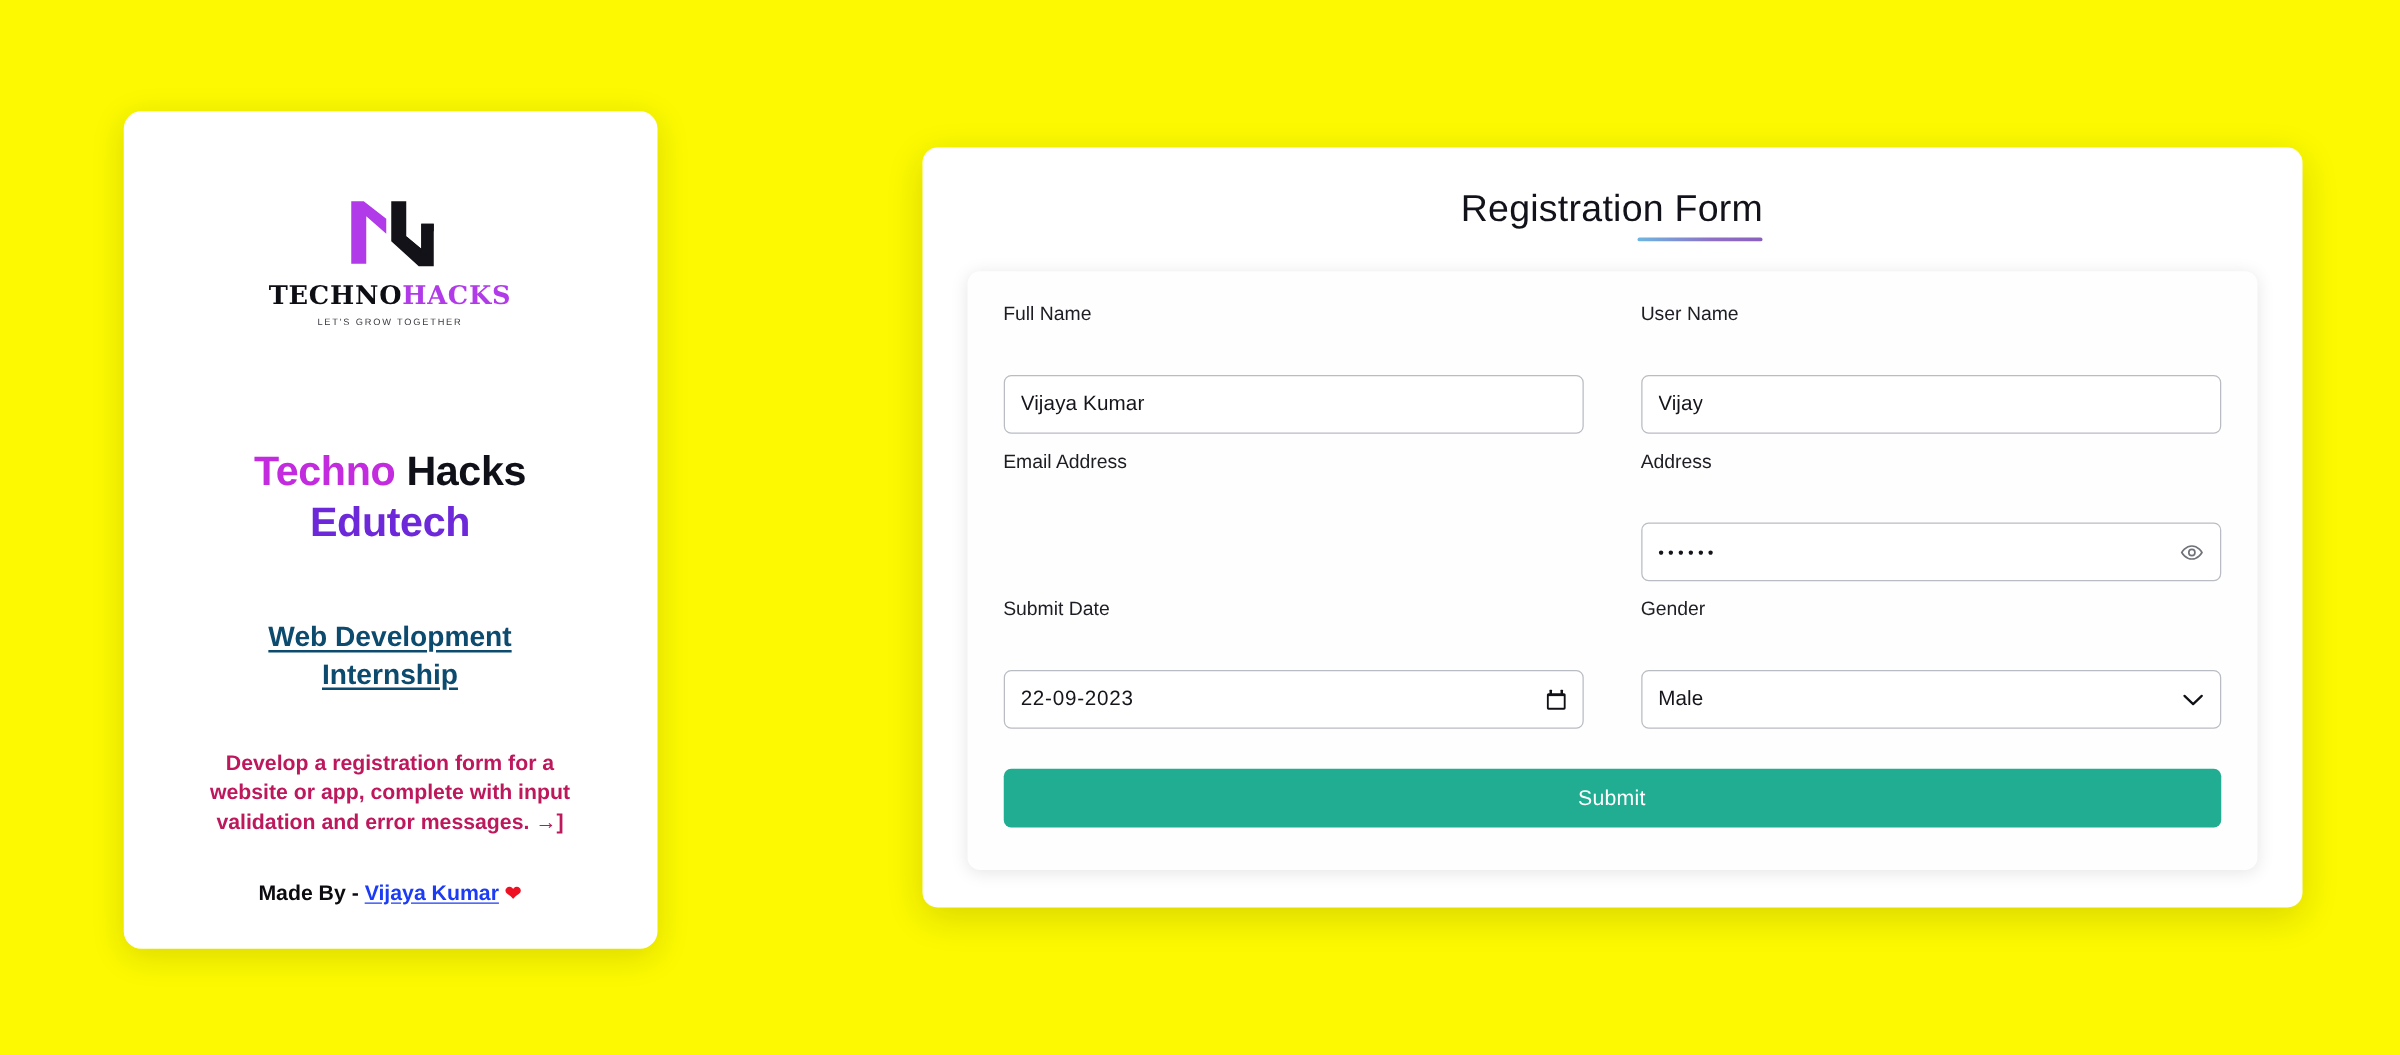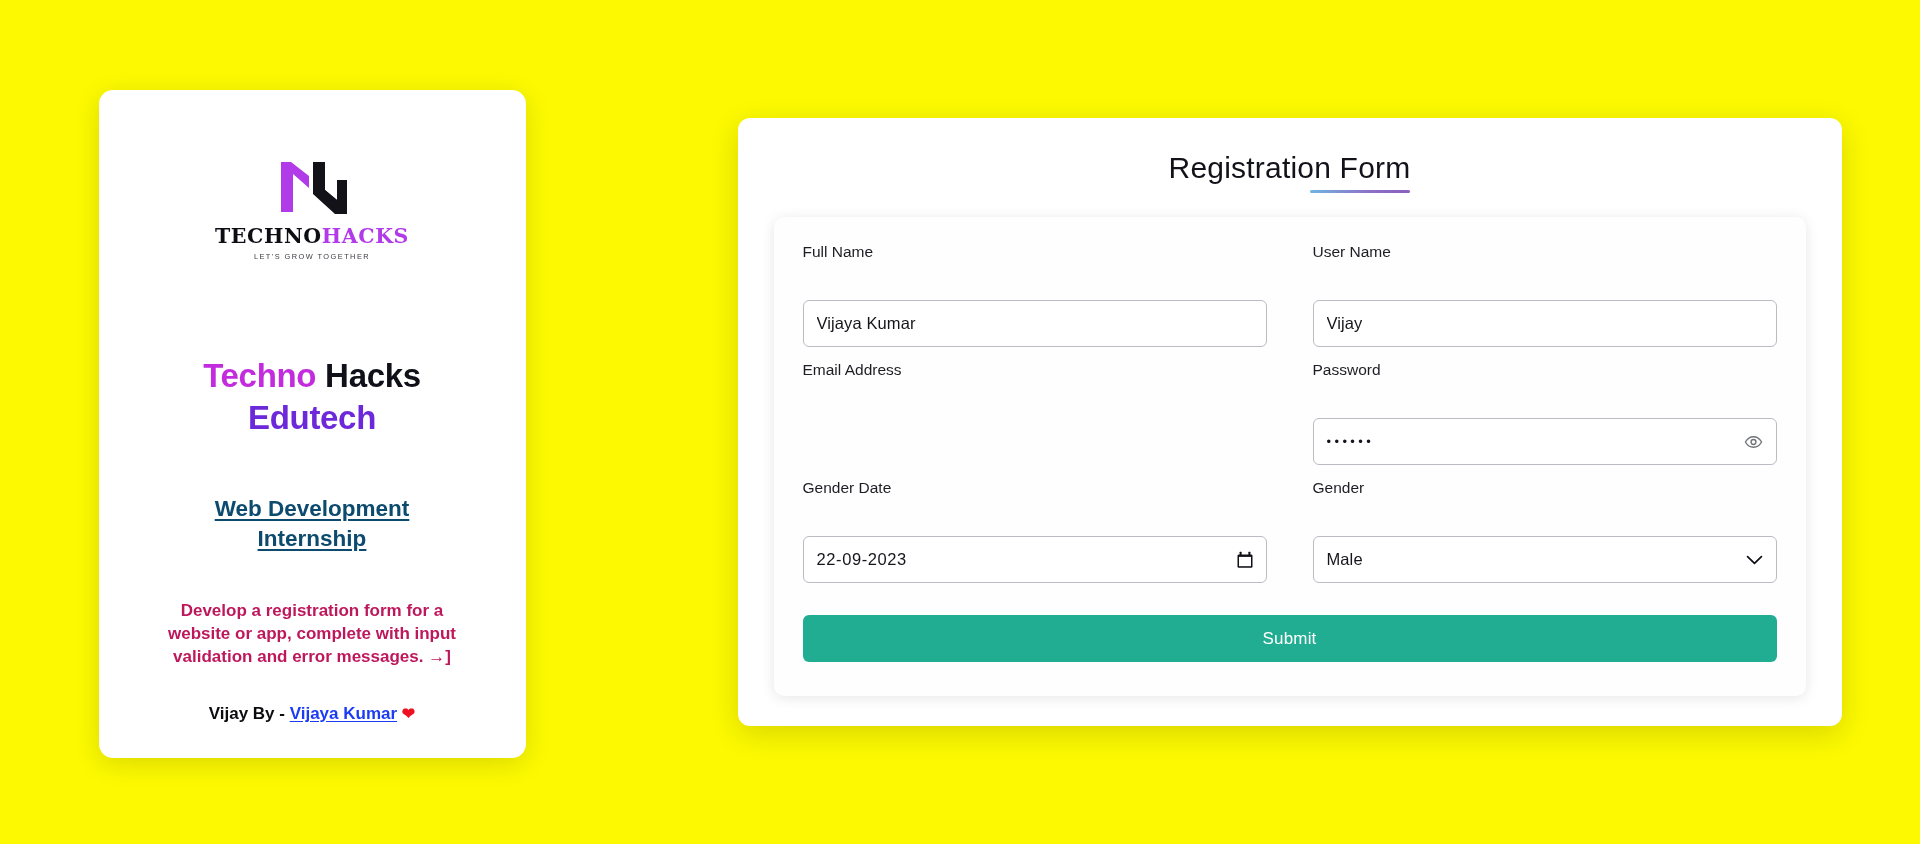--- a/index.html
+++ b/index.html
@@ -230,21 +230,21 @@
   <div class="brand-title">
     <span class="b-purple">Techno</span><span class="b-dark"> Hacks</span>
     <span class="b-blue">Edutech</span>
   </div>
 
   <div class="internship-title">Web Development Internship</div>
 
   <div class="desc">Develop a registration form for a website or app, complete with input validation and error messages. →]</div>
 
   <div class="made-by">
-    <span>Vijay By - </span><a href="#">Vijaya Kumar</a>
+    <span>Made By - </span><a href="#">Vijaya Kumar</a>
     <span class="heart">❤</span>
   </div>
 
 </div>
 
 <div class="form-shell">
 
   <div class="form-heading">
     <span class="heading-inner">
       <span>Registration Form</span>
@@ -267,34 +267,34 @@
         <div class="control">
           <span class="control-value">Vijay</span>
         </div>
       </div>
 
       <div class="field">
         <label class="field-label">Email Address</label>
       </div>
 
       <div class="field">
-        <label class="field-label">Password</label>
+        <label class="field-label">Address</label>
         <div class="control">
           <span class="dots">••••••</span>
           <span class="trailing-icon">
             <svg width="19" height="19" viewBox="0 0 24 24" fill="none" stroke="#6f7279" stroke-width="1.7" aria-hidden="true">
               <path d="M1.8 12S5.5 5.4 12 5.4 22.2 12 22.2 12 18.5 18.6 12 18.6 1.8 12 1.8 12Z"></path>
               <circle cx="12" cy="12" r="3.1"></circle>
             </svg>
           </span>
         </div>
       </div>
 
       <div class="field">
-        <label class="field-label">Gender Date</label>
+        <label class="field-label">Submit Date</label>
         <div class="control">
           <span class="control-value date">22-09-2023</span>
           <span class="trailing-icon">
             <svg width="16" height="17" viewBox="0 0 16 17" aria-hidden="true">
               <rect x="0.5" y="3" width="15" height="13.2" rx="1.3" fill="#101017"></rect>
               <rect x="2" y="5.4" width="12" height="9.3" fill="#ffffff"></rect>
               <rect x="2.6" y="0" width="2" height="4" rx="0.7" fill="#101017"></rect>
               <rect x="11.4" y="0" width="2" height="4" rx="0.7" fill="#101017"></rect>
             </svg>
           </span>

